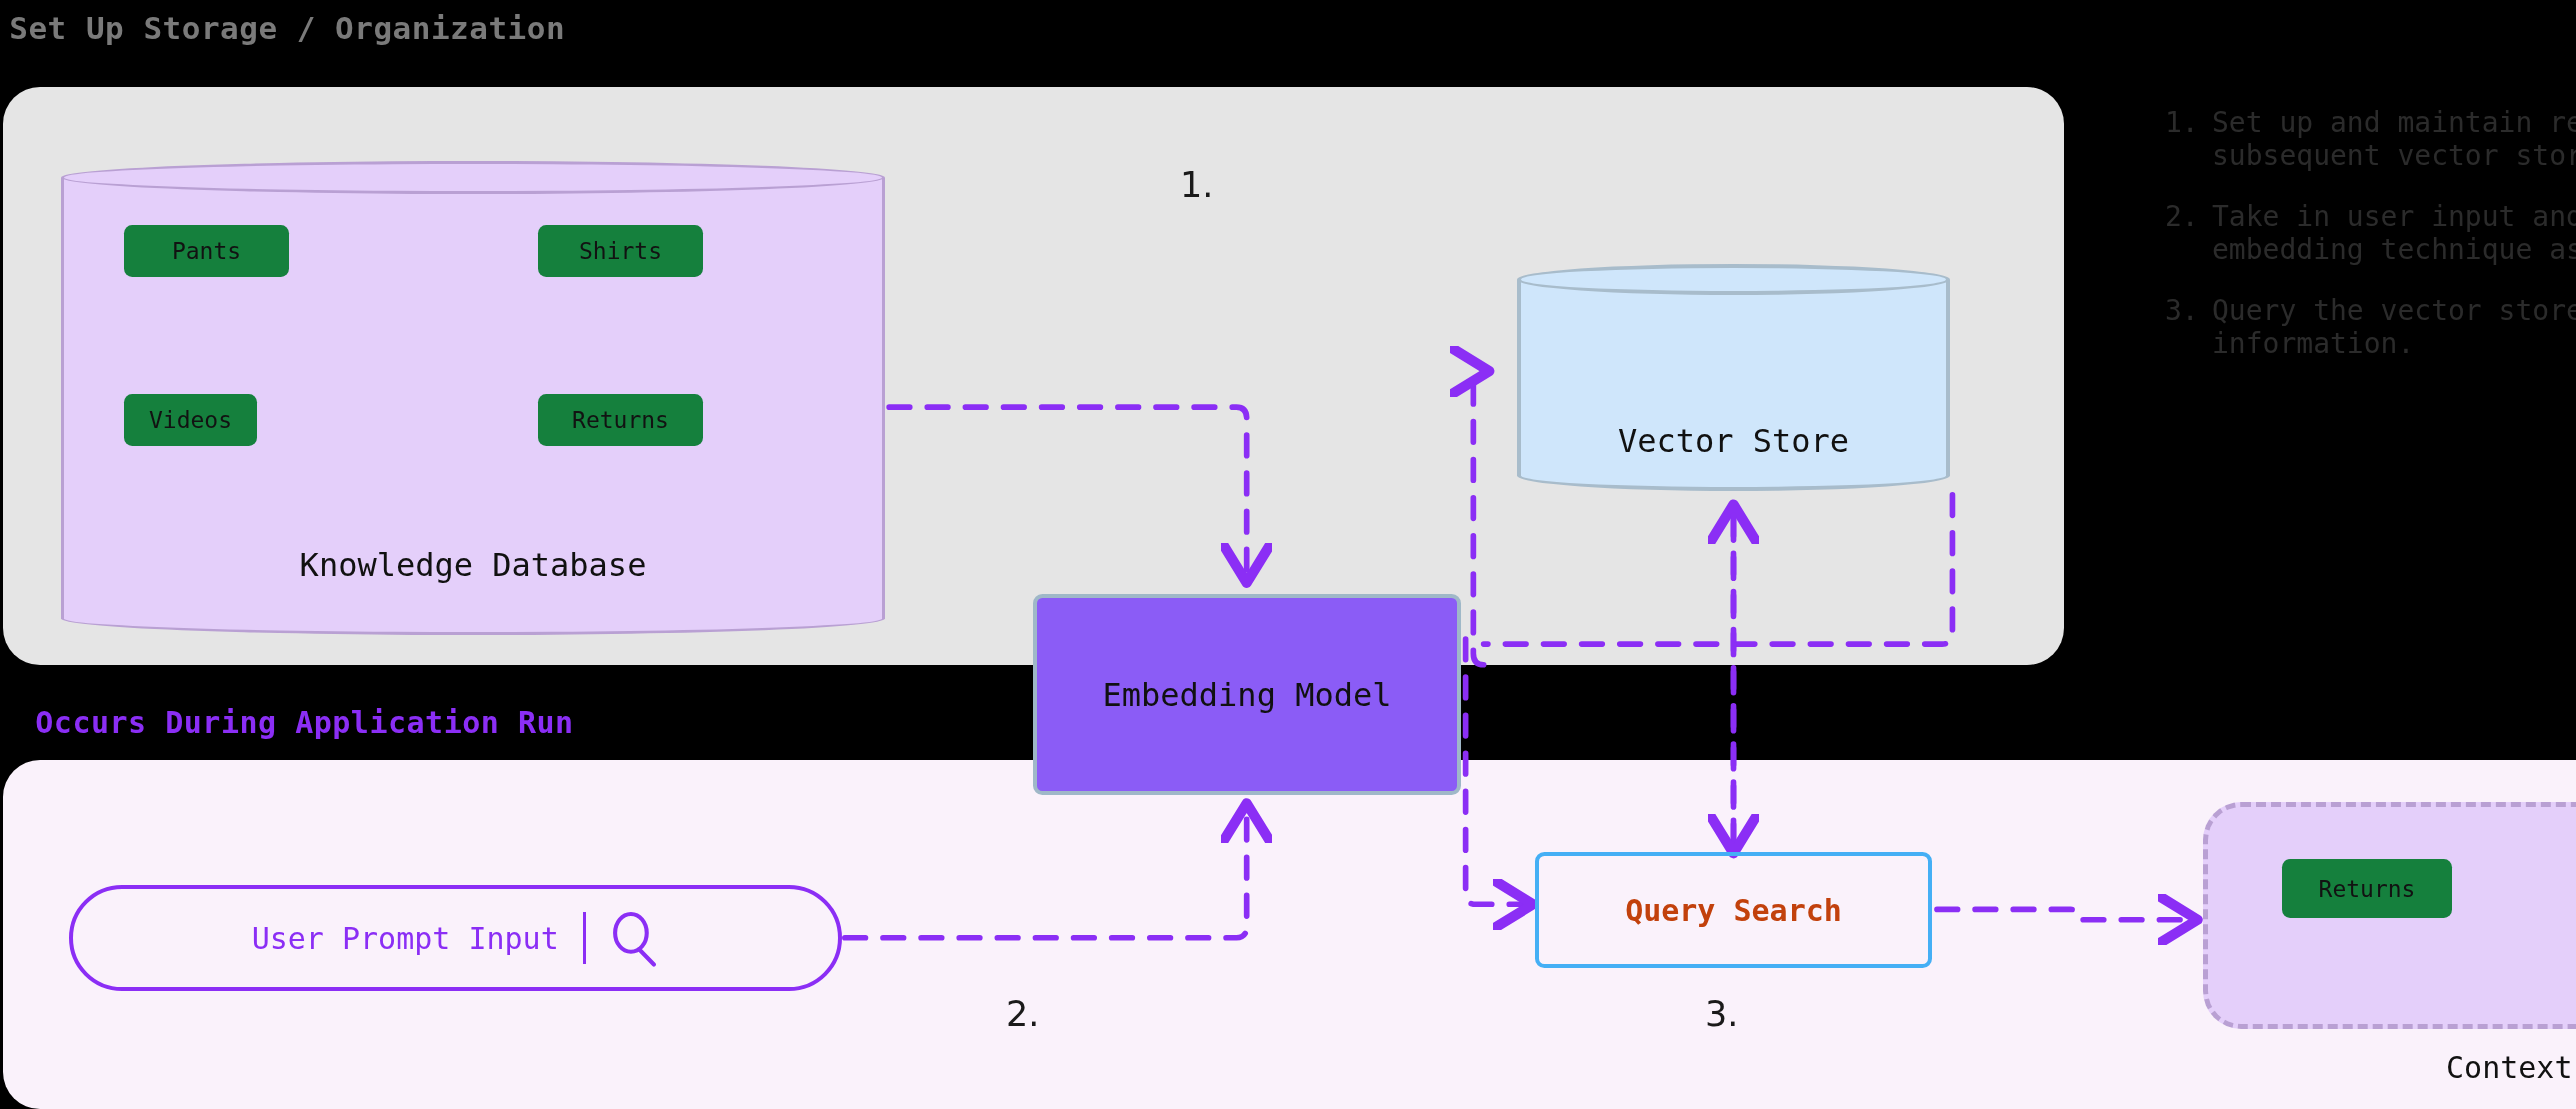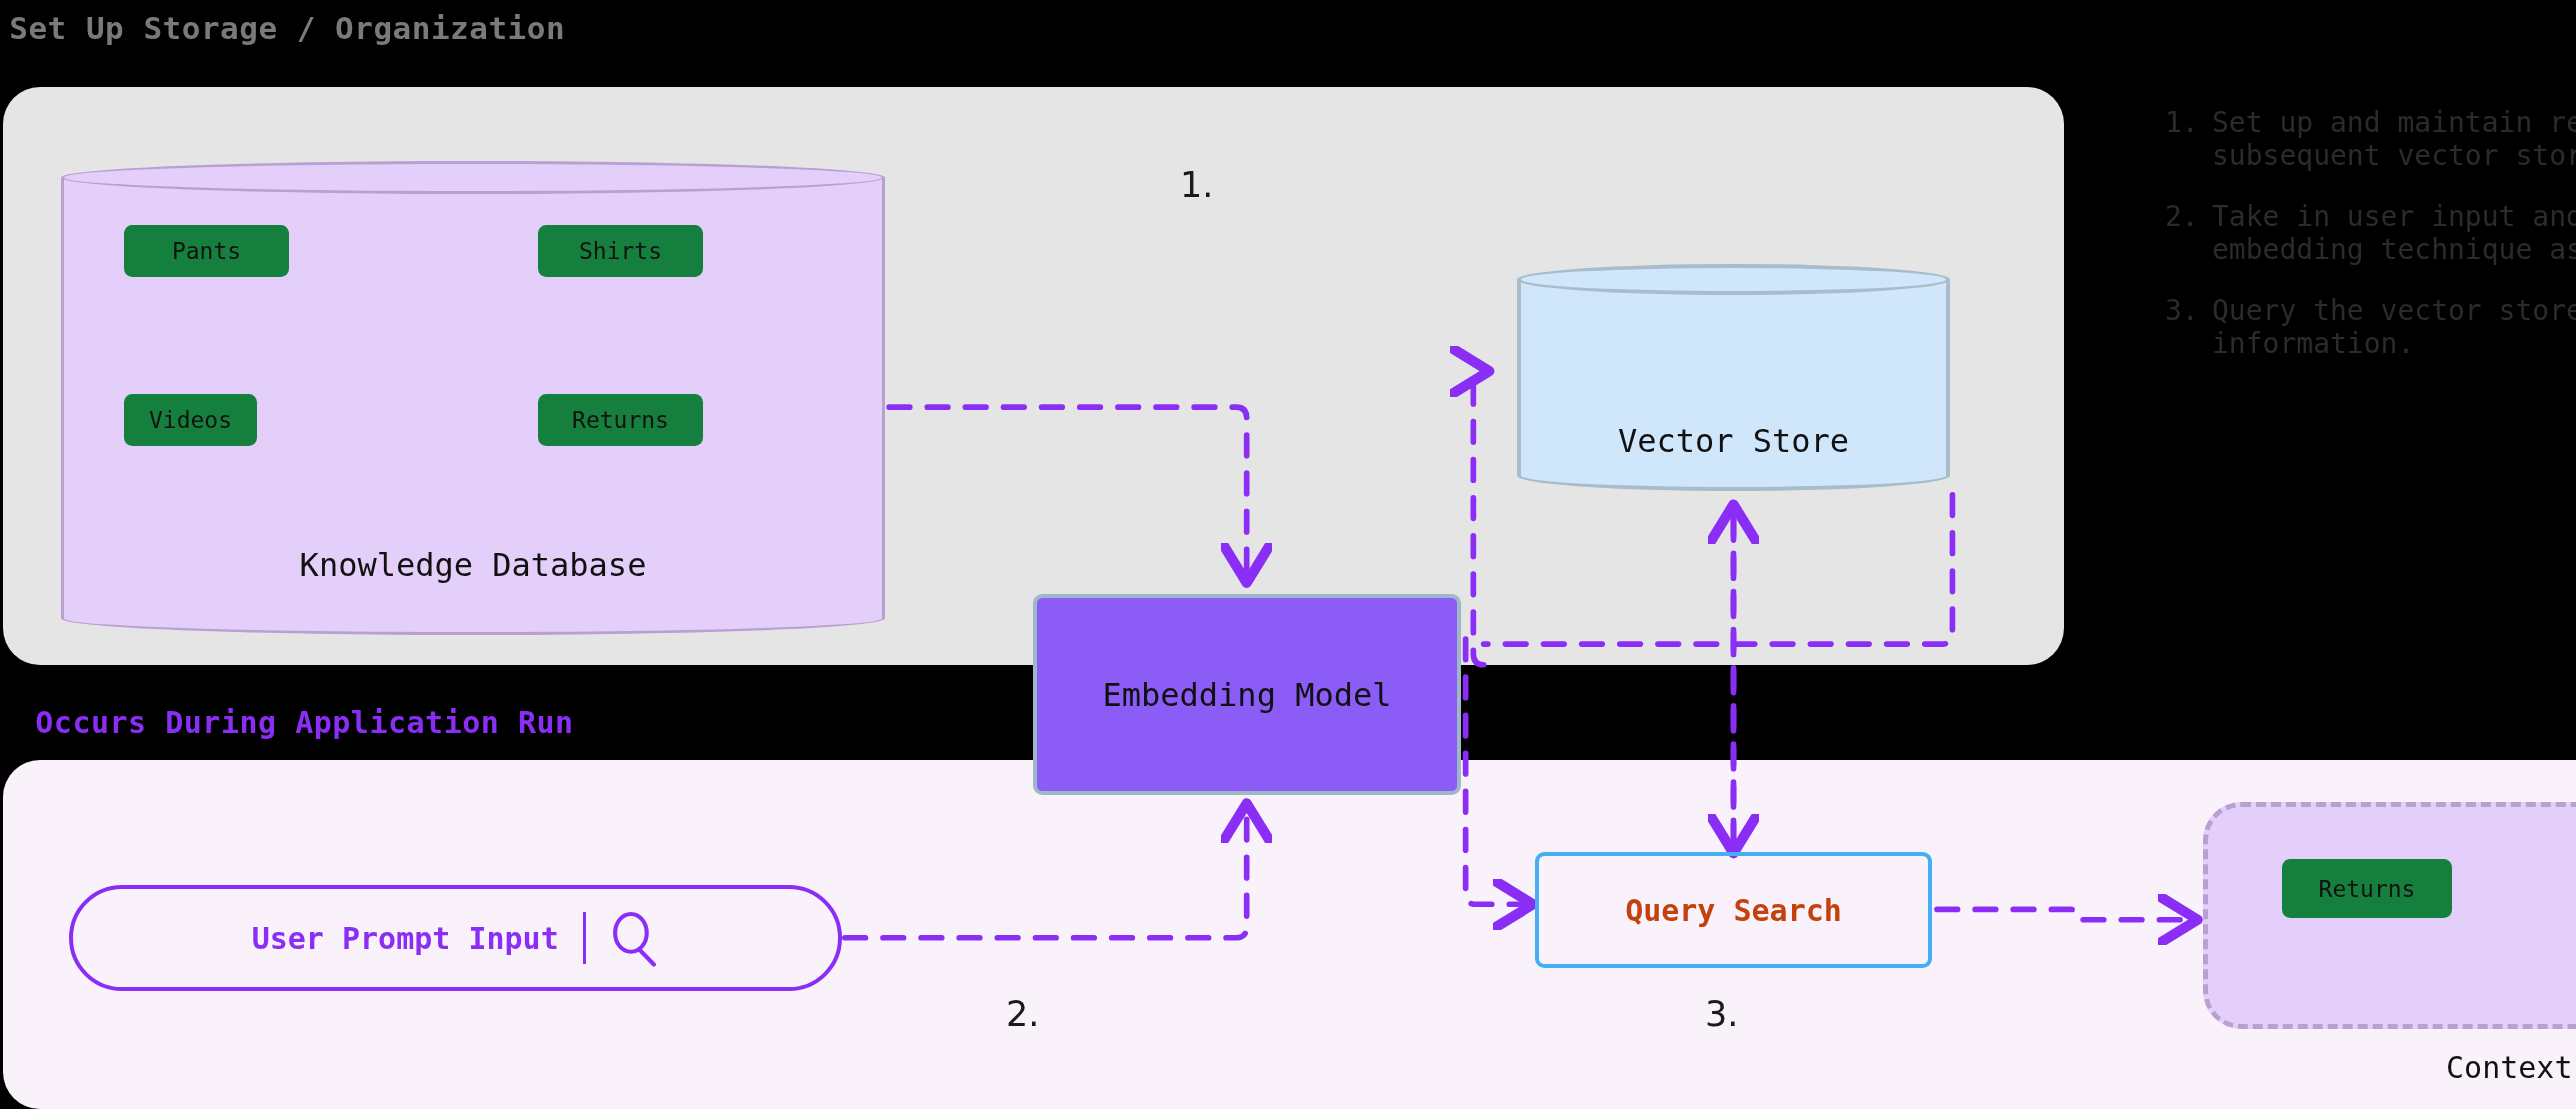--- a/index.html
+++ b/index.html
@@ -44,21 +44,21 @@
   
   #qsearch{left:1535px;top:852px;width:397px;height:116px;background:transparent;
            border:4.6px solid #44AFF5;border-radius:9.3px;box-sizing:border-box;
            display:flex;align-items:center;justify-content:center;
            font-size:30px;font-weight:bold;color:#c2410c;z-index:6;}
 
   
   #prompt{left:69px;top:885px;width:773px;height:106px;border:4.6px solid #8B2EF5;
           border-radius:57px;box-sizing:border-box;display:flex;align-items:center;
           justify-content:center;gap:24px;background:transparent;}
-  #prompt-text{font-size:30px;font-weight:bold;color:#8B2EF5;}
+  #prompt-text{font-size:30px;font-weight:normal;color:#8B2EF5;}
   #caret{width:3.6px;height:52px;background:#8B2EF5;}
 
   
   #ctx{left:2203px;top:802px;width:757px;height:227px;background:#E4CFFA;
        border:5.2px dashed #B9A0D3;border-radius:38px;box-sizing:border-box;}
   #ctx-label{left:2203px;top:1050px;width:757px;text-align:center;font-size:30px;color:#111;}
 
   
   .stepnum{font-size:35px;color:#1a1a1a;font-family:"DejaVu Sans","Liberation Sans",sans-serif;}
   #n1{left:1180px;top:165px;}

